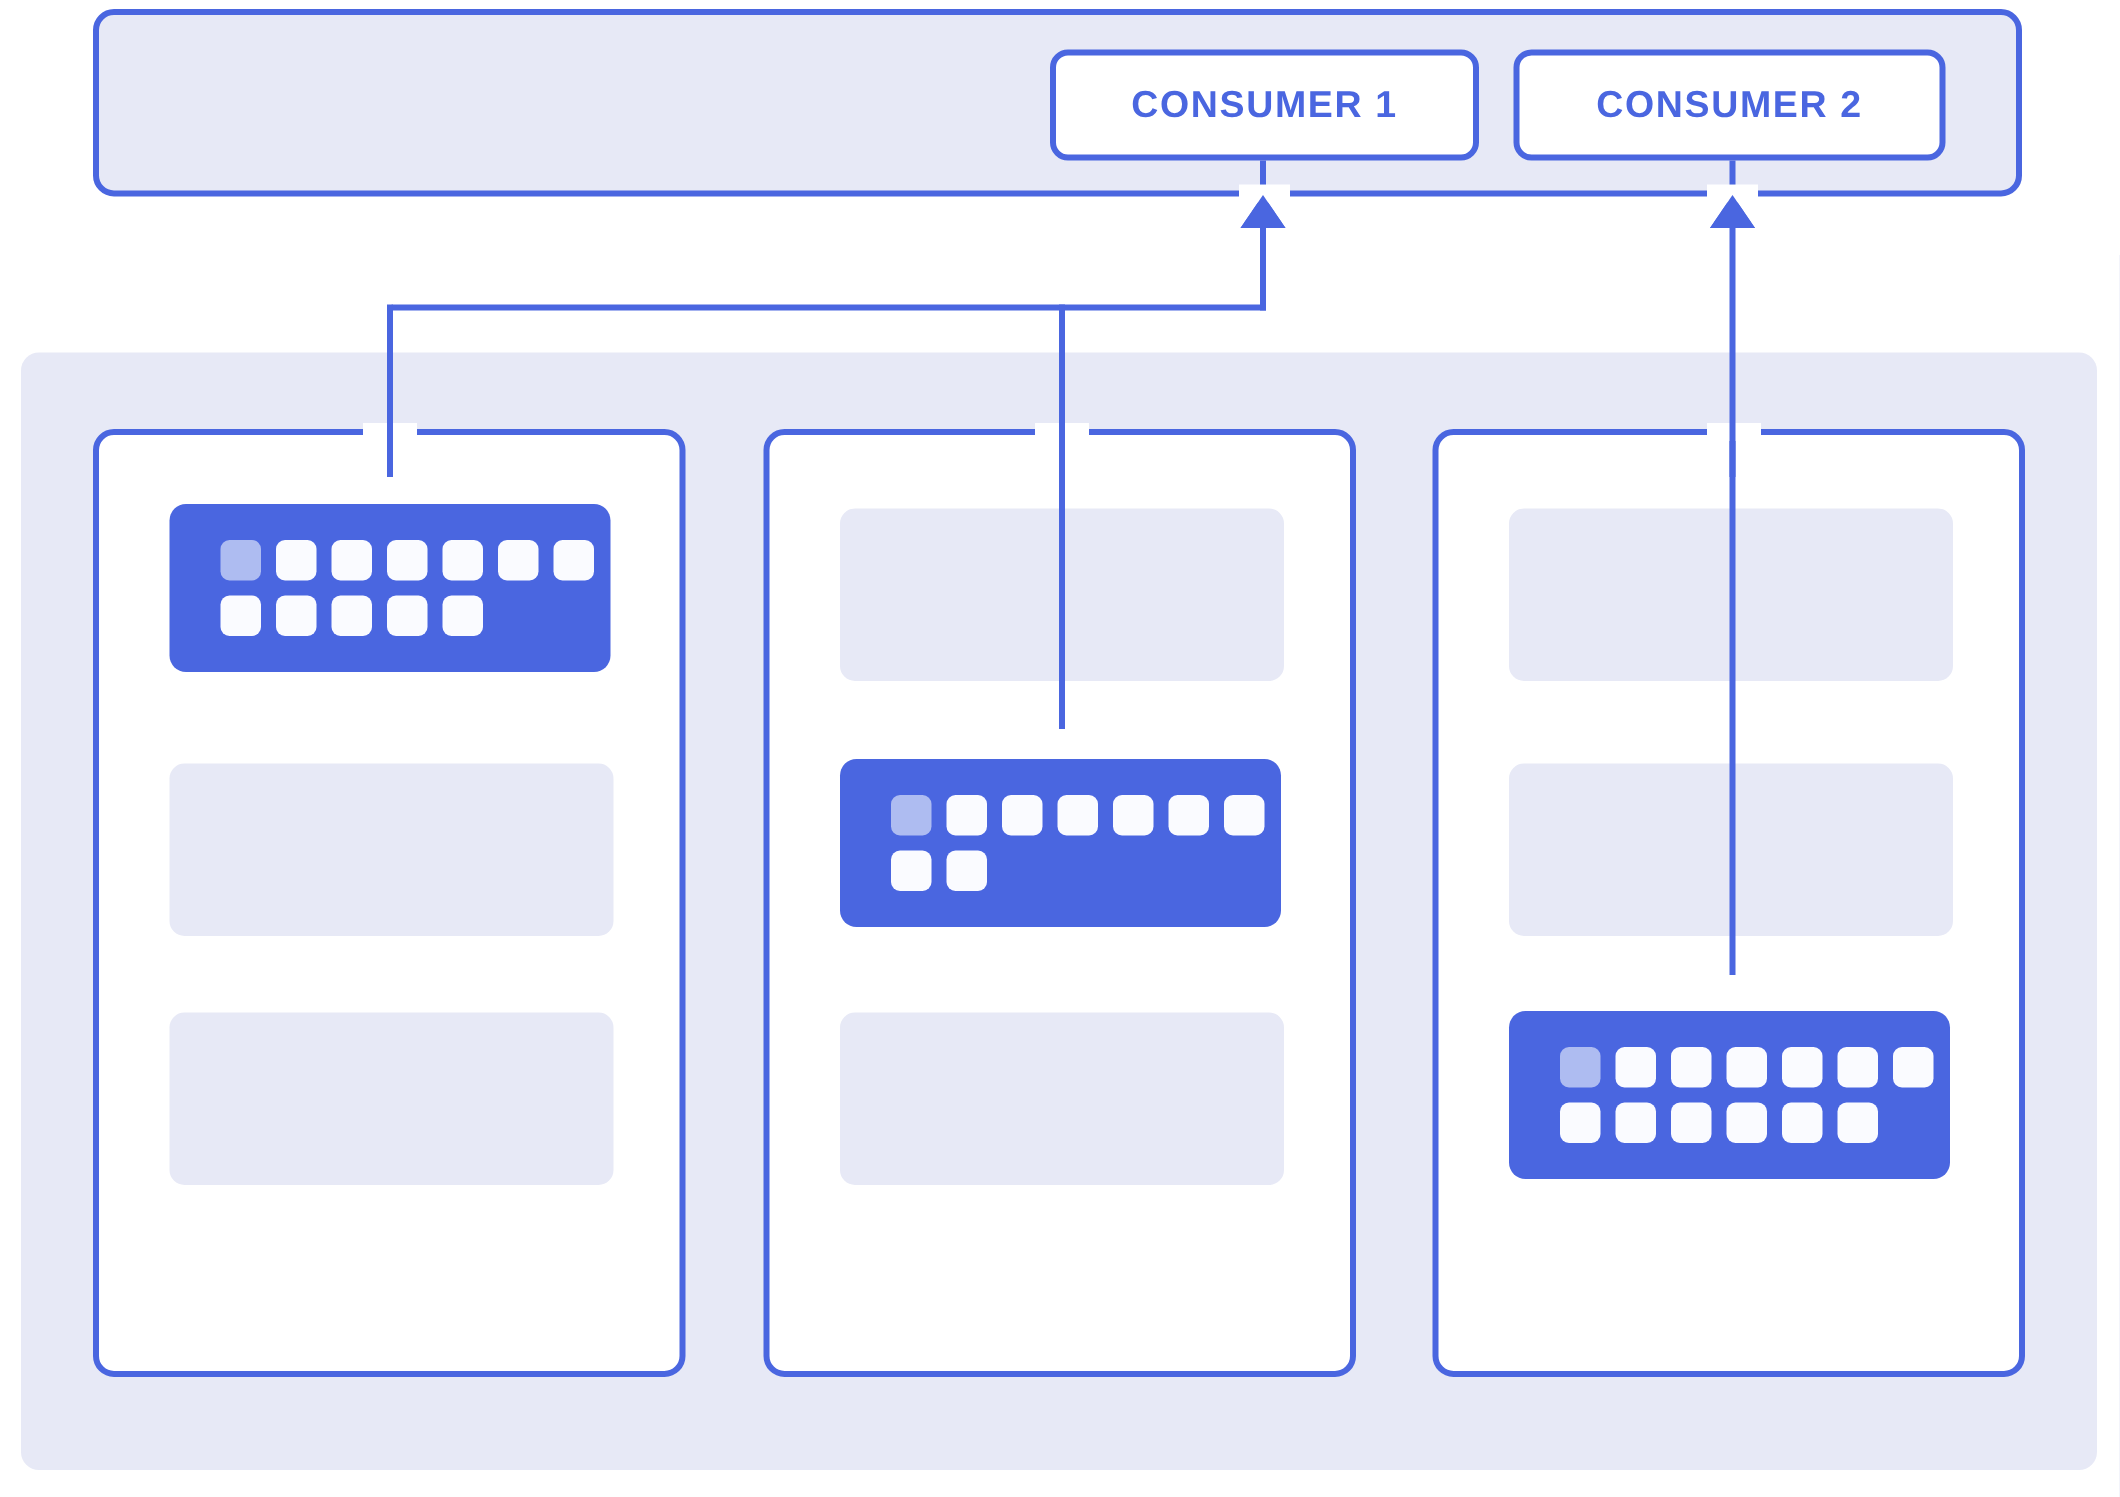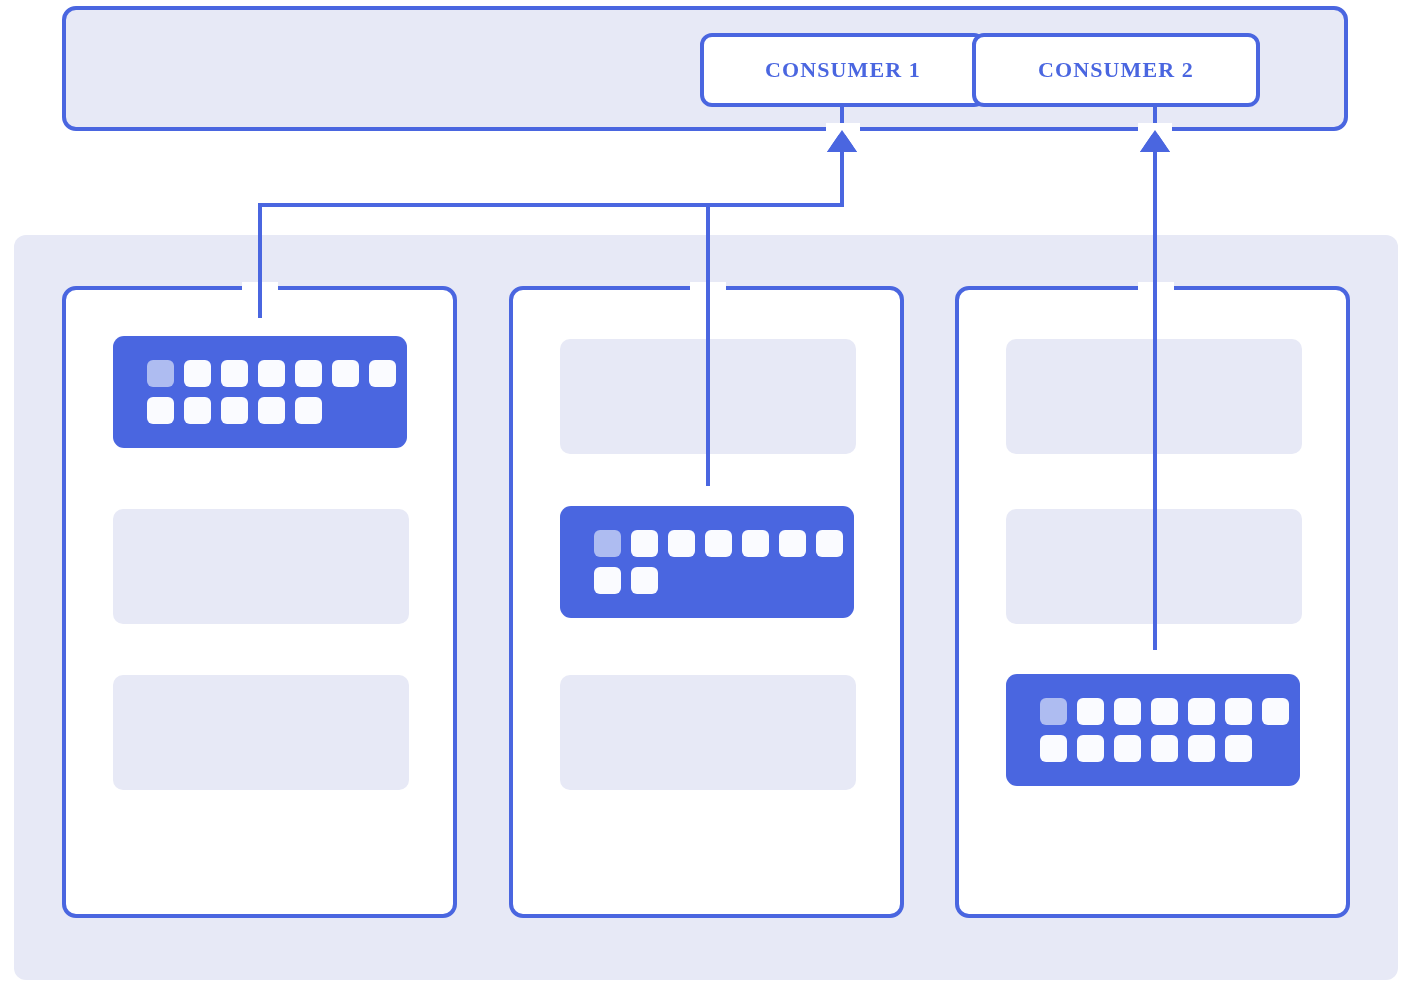--- a/index.html
+++ b/index.html
@@ -28,25 +28,25 @@
   }
   .consumer-box{
     position:absolute;top:33px;height:74px;
     background:#ffffff;
     border:4px solid #4a66e0;
     border-radius:12px;
     box-sizing:border-box;
     display:flex;align-items:center;justify-content:center;
   }
   .consumer-box .lbl{
-    font-size:22px;font-weight:bold;letter-spacing:1.1px;
-    color:#4a66e0;white-space:nowrap;font-family:Liberation Serif, serif;
+    font-size:25px;font-weight:bold;letter-spacing:1.1px;
+    color:#4a66e0;white-space:nowrap;
   }
   #consumer-1{left:700px;width:286px;}
-  #consumer-2{left:972px;width:288px;}
+  #consumer-2{left:1009px;width:288px;}
 
   
   .notch{
     position:absolute;height:12px;width:34px;background:#ffffff;
   }
   #notch-1{left:826px;top:123px;}
   #notch-2{left:1138px;top:123px;}
   .notch-inner{
     position:absolute;height:10px;width:34px;background:#e7e9f6;
   }

